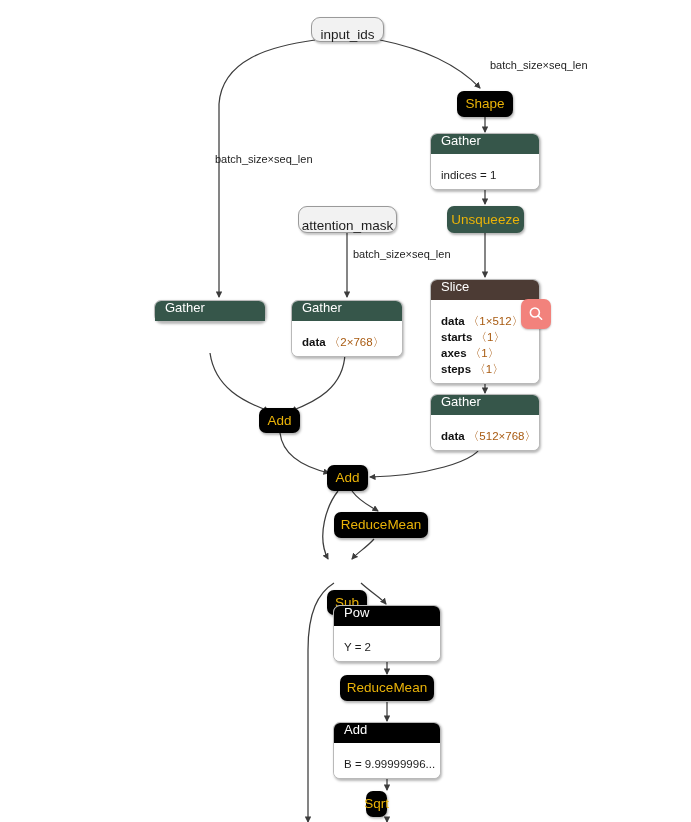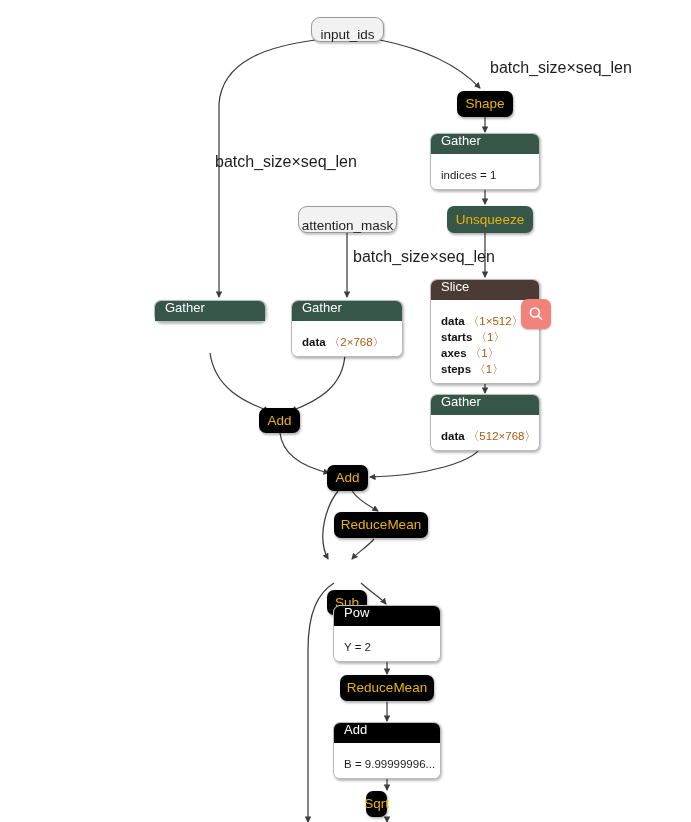--- a/index.html
+++ b/index.html
@@ -105,21 +105,21 @@
     background: #f2827c;
     display: flex;
     align-items: center;
     justify-content: center;
     box-shadow: 0 1px 2px rgba(0,0,0,0.25);
   }
 
   
   .edge-label {
     position: absolute;
-    font-size: 16px;
+    font-size: 11px;
     line-height: 1;
     color: #1d1d1d;
     white-space: nowrap;
   }
 </style>
 </head>
 <body>
 
 <div id="canvas">
 
@@ -194,21 +194,21 @@
   <div class="node op-card green" style="left:430px; top:133px; width:110px;">
     <div class="hdr">Gather</div>
     <div class="body">
       <div class="attr-row">
         <span class="attr-plain">indices</span>
         <span class="attr-plain">= 1</span>
       </div>
     </div>
   </div>
 
-  <div class="node op-simple green" style="left:447px; top:206px; width:86px; height:27px;">
+  <div class="node op-simple green" style="left:447px; top:206px; width:77px; height:27px;">
     <span>Unsqueeze</span>
   </div>
 
   <div class="node op-card brown" style="left:430px; top:279px; width:110px;">
     <div class="hdr">Slice</div>
     <div class="body">
       <div class="attr-row">
         <span class="attr-name">data</span>
         <span class="attr-shape">〈1×512〉</span>
       </div>

